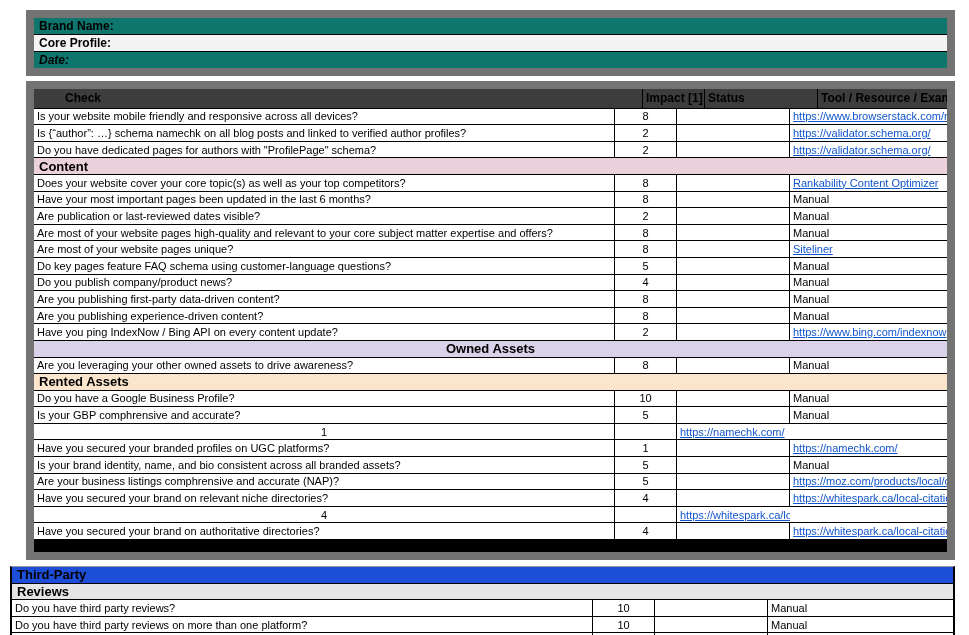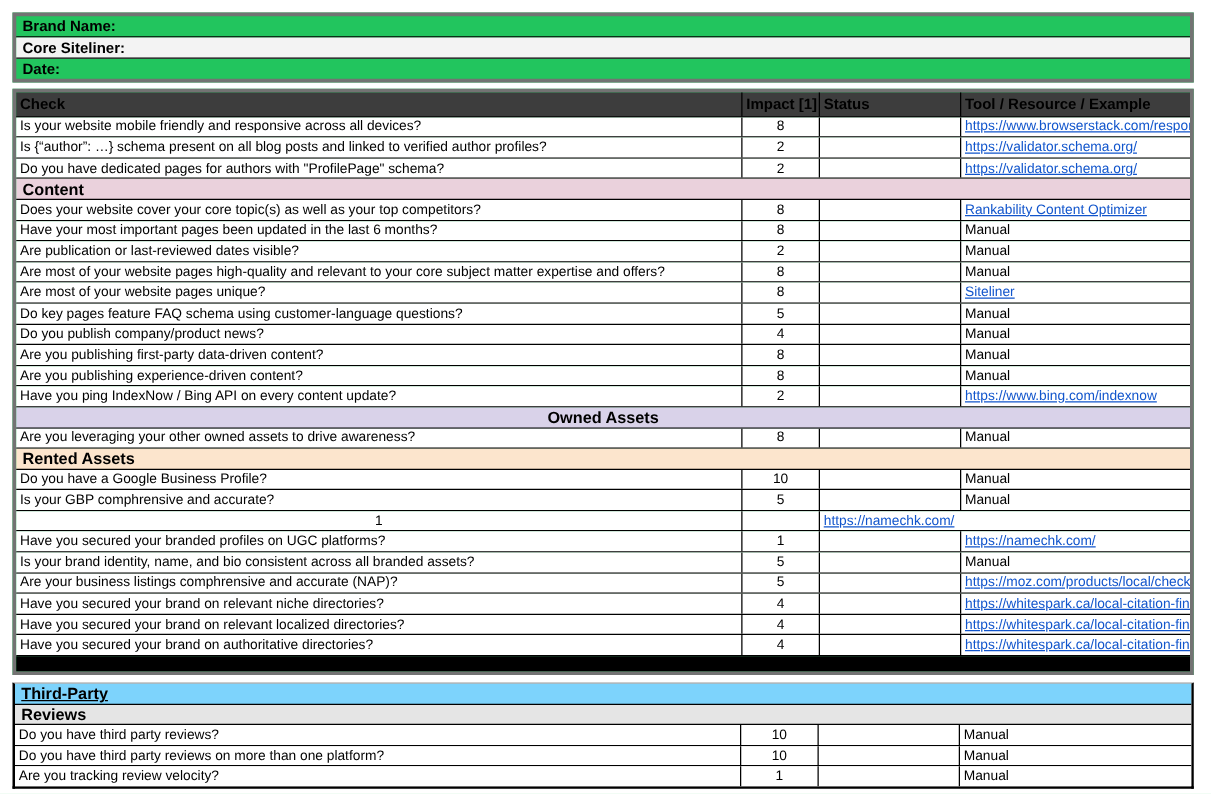--- a/index.html
+++ b/index.html
@@ -11,37 +11,38 @@
     font-family: "Liberation Sans", "DejaVu Sans", sans-serif;
     overflow: hidden;
   }
   .sheet {
     position: absolute;
     left: 10px;
     top: 10px;
     width: 945px;
   }
   .block {
-    border: 3px solid #737373;
+    border: 8px solid #737373;
     box-sizing: border-box;
-    background: #22c55e;
+    background: #0f766e;
+    margin-left: 16px;
   }
   
   .info-row {
     height: 16px;
     display: flex;
     align-items: center;
     padding: 0 5px;
     font-weight: bold;
     font-size: 12px;
     color: #000;
     border-bottom: 1px solid #000;
     box-sizing: content-box;
   }
-  .info-row:last-child { border-bottom: none; }
+  .info-row:last-child { border-bottom: none; font-style: italic; }
   .gap5 { height: 5px; }
   .spacer { height: 6px; }
 
   
   .grid-row {
     display: grid;
     grid-template-columns: 581px 62px 113px 1fr;
     height: 15.6px;
     border-bottom: 1px solid #000;
     background: #fff;
@@ -95,45 +96,45 @@
 </style>
 </head>
 <body>
 
 <div class="sheet">
   <div class="block" id="info-block">
       <div class="info-row">
         <span>Brand Name:</span>
       </div>
       <div class="info-row" style="background: rgb(243, 243, 243);">
-        <span>Core Siteliner:</span>
+        <span>Core Profile:</span>
       </div>
       <div class="info-row">
         <span>Date:</span>
       </div>
     </div>
   <div class="gap5"></div>
   <div class="block" id="main-block">
-    <div class="grid-row header-row" id="header-row" style="background: rgb(61, 61, 61); color: rgb(255, 255, 255);">
+    <div class="grid-row header-row" id="header-row" style="background: rgb(61, 61, 61); color: rgb(255, 255, 255); padding-left: 28px;">
       <div class="cell c1">Check</div>
       <div class="cell c2">Impact [1]</div>
       <div class="cell c3">Status</div>
       <div class="cell c4">Tool / Resource / Example</div>
     </div>
     <div id="main-rows">
         <div class="grid-row">
           <div class="cell c1">Is your website mobile friendly and responsive across all devices?</div>
           <div class="cell c2 impact-val">8</div>
           <div class="cell c3"></div>
           <div class="cell c4">
             <a class="tool-link" style="color: rgb(17, 85, 204);">https://www.browserstack.com/respons</a>
           </div>
         </div>
         <div class="grid-row">
-          <div class="cell c1">Is {“author”: …} schema present on all blog posts and linked to verified author profiles?</div>
+          <div class="cell c1">Is {“author”: …} schema namechk on all blog posts and linked to verified author profiles?</div>
           <div class="cell c2 impact-val">2</div>
           <div class="cell c3"></div>
           <div class="cell c4">
             <a class="tool-link" style="color: rgb(17, 85, 204);">https://validator.schema.org/</a>
           </div>
         </div>
         <div class="grid-row">
           <div class="cell c1">Do you have dedicated pages for authors with "ProfilePage" schema?</div>
           <div class="cell c2 impact-val">2</div>
           <div class="cell c3"></div>
@@ -287,41 +288,40 @@
         </div>
         <div class="grid-row">
           <div class="cell c1">Have you secured your brand on relevant niche directories?</div>
           <div class="cell c2 impact-val">4</div>
           <div class="cell c3"></div>
           <div class="cell c4">
             <a class="tool-link" style="color: rgb(17, 85, 204);">https://whitespark.ca/local-citation-finde</a>
           </div>
         </div>
         <div class="grid-row">
-          <div class="cell c1">Have you secured your brand on relevant localized directories?</div>
           <div class="cell c2 impact-val">4</div>
           <div class="cell c3"></div>
           <div class="cell c4">
             <a class="tool-link" style="color: rgb(17, 85, 204);">https://whitespark.ca/local-citation-finde</a>
           </div>
         </div>
         <div class="grid-row">
           <div class="cell c1">Have you secured your brand on authoritative directories?</div>
           <div class="cell c2 impact-val">4</div>
           <div class="cell c3"></div>
           <div class="cell c4">
             <a class="tool-link" style="color: rgb(17, 85, 204);">https://whitespark.ca/local-citation-finde</a>
           </div>
         </div>
         <div class="section-row separator-row" style="background: rgb(0, 0, 0);"></div>
       </div>
   </div>
   <div class="spacer"></div>
   <div class="bottom-block" id="bottom-block">
-      <div class="section-row" style="background: #7dd3fc; text-decoration: underline;">
+      <div class="section-row" style="background: #1d4ed8;">
         <span>Third-Party</span>
       </div>
       <div class="section-row" style="background: #e5e5e5;">
         <span>Reviews</span>
       </div>
       <div class="grid-row">
         <div class="cell c1">Do you have third party reviews?</div>
         <div class="cell c2 impact-val">10</div>
         <div class="cell c3"></div>
         <div class="cell c4">

